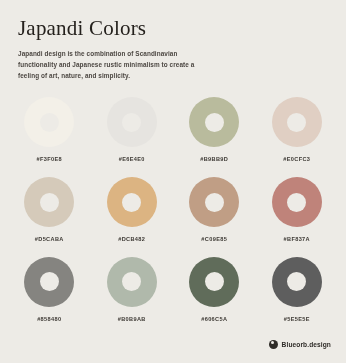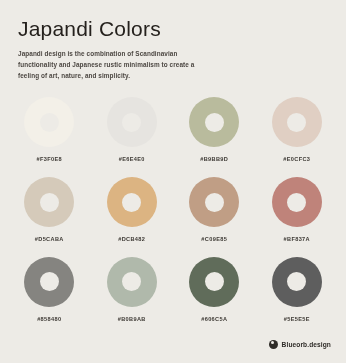--- a/index.html
+++ b/index.html
@@ -19,21 +19,21 @@
     height: 363px;
     background: #edebe6;
     box-sizing: border-box;
     display: flex;
     flex-direction: column;
   }
   .header {
     padding: 17px 18px 0 18px;
   }
   .title {
-    font-family: Liberation Sans, sans-serif;
+    font-family: Liberation Serif, serif;
     font-size: 21px;
     font-weight: 400;
     color: #25211d;
     letter-spacing: 0.2px;
     margin: 0 0 8px 0;
     line-height: 1.1;
   }
   .subtitle {
     font-size: 6.4px;
     line-height: 1.72;

